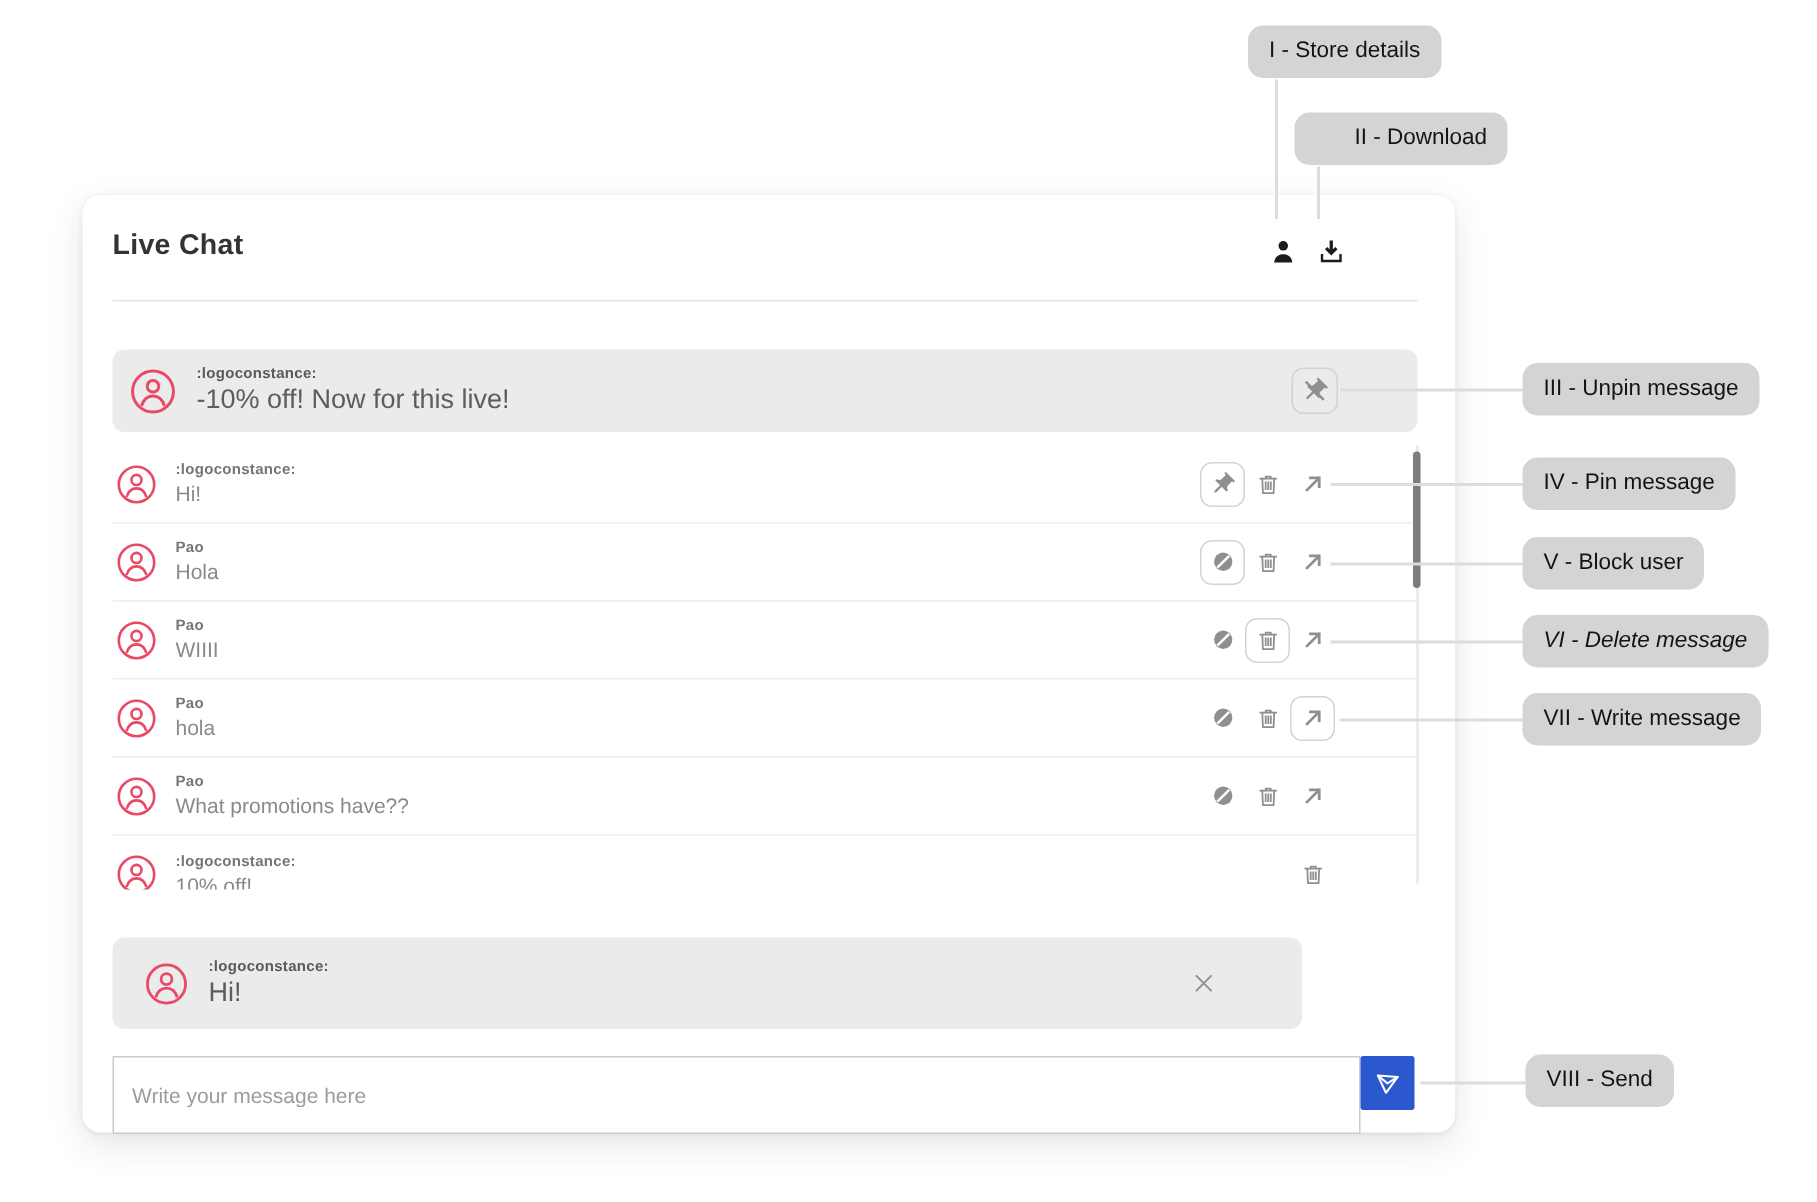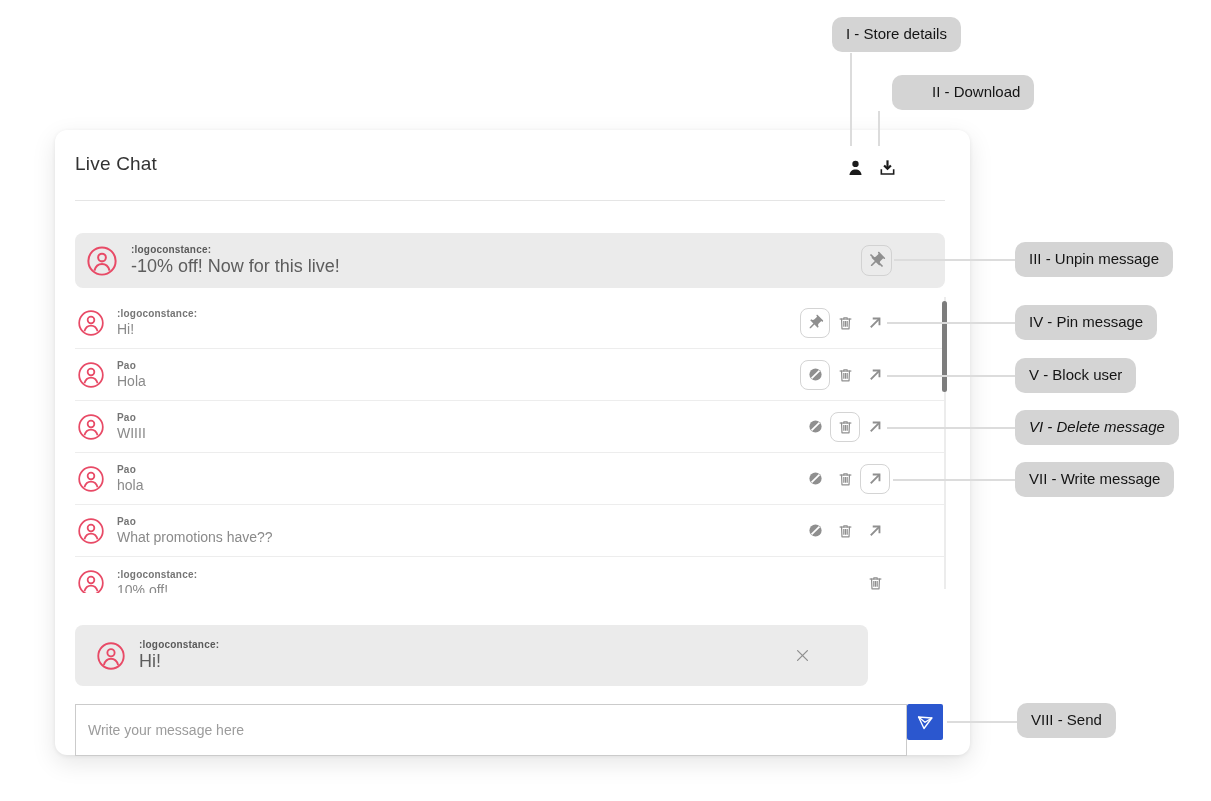--- a/index.html
+++ b/index.html
@@ -6,21 +6,21 @@
   body{
     width:1211px;height:801px;position:relative;overflow:hidden;
     background:#ffffff;font-family:"Liberation Sans",sans-serif;
   }
   .card{
     position:absolute;left:55px;top:130px;width:915px;height:625px;
     background:#fff;border-radius:12px;
     box-shadow:0 1px 4px rgba(0,0,0,.07),0 8px 24px rgba(0,0,0,.10);
   }
   .title{
-    position:absolute;left:20px;top:23px;font-size:19px;font-weight:normal;
+    position:absolute;left:20px;top:23px;font-size:19px;font-weight:bold;
     color:#333;letter-spacing:.2px;margin:0;
   }
   .hdr-icons{position:absolute;left:788px;top:26px;display:flex;gap:8px;}
   .hdr-btn{width:24px;height:24px;display:flex;align-items:center;justify-content:center;
     background:none;border:none;padding:0;color:#1b1b1b;cursor:pointer;}
   .divider{position:absolute;left:20px;top:70px;width:870px;height:1px;background:#e5e5e5;}
 
   .pinned{position:absolute;left:20px;top:103px;width:870px;height:55px;background:#ebebeb;
     border-radius:8px;display:flex;align-items:center;}
   .avatar{display:inline-flex;flex:none;line-height:0;}
@@ -392,21 +392,21 @@
           </svg>
         </span>
     </button>
   </div>
 </div>
 
 <div id="callouts">
     <div class="cline" style="left: 850px; top: 53px; width: 2px; height: 93px;"></div>
     <div class="pill" style="left: 832px; top: 17px;">I - Store details</div>
     <div class="cline" style="left: 878px; top: 111px; width: 2px; height: 35px;"></div>
-    <div class="pill" style="left: 892px; top: 75px; padding-left: 40px;">II - Download</div>
+    <div class="pill" style="left: 863px; top: 75px; padding-left: 40px;">II - Download</div>
     <div class="cline" style="left: 894px; top: 259px; width: 121px; height: 2px;"></div>
     <div class="pill" style="left: 1015px; top: 242px;">III - Unpin message</div>
     <div class="cline" style="left: 887px; top: 322px; width: 128px; height: 2px;"></div>
     <div class="pill" style="left: 1015px; top: 305px;">IV - Pin message</div>
     <div class="cline" style="left: 887px; top: 375px; width: 128px; height: 2px;"></div>
     <div class="pill" style="left: 1015px; top: 358px;">V - Block user</div>
     <div class="cline" style="left: 887px; top: 427px; width: 128px; height: 2px;"></div>
     <div class="pill" style="left: 1015px; top: 410px; font-style: italic;">VI - Delete message</div>
     <div class="cline" style="left: 893px; top: 479px; width: 122px; height: 2px;"></div>
     <div class="pill" style="left: 1015px; top: 462px;">VII - Write message</div>

